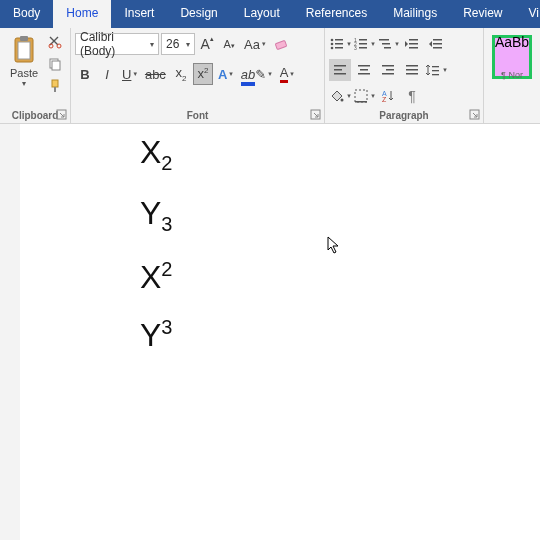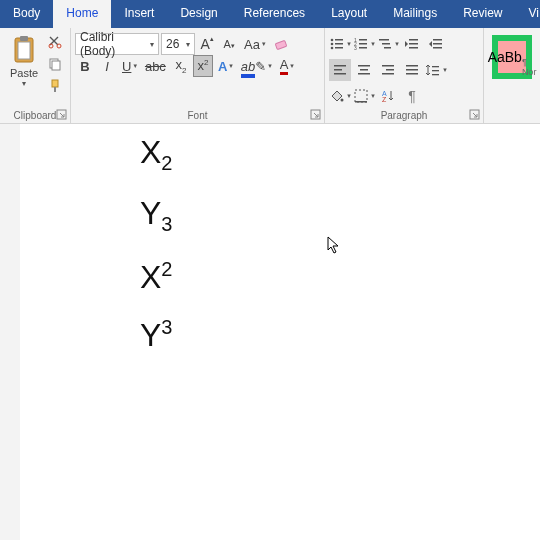--- a/index.html
+++ b/index.html
@@ -6,74 +6,74 @@
   body { width: 540px; height: 540px; background: #fff; overflow: hidden; position: relative; }
 
   
   .tabs { display: flex; background: #2b579a; height: 28px; color: #fff; font-size: 12px; }
   .tab { padding: 6px 13px; cursor: pointer; }
   .tab.active { background: #f3f3f3; color: #1d4ed8; }
 
   
   .ribbon { display: flex; background: #f3f3f3; border-bottom: 1px solid #d4d4d4; height: 96px; }
   .group { border-right: 1px solid #d4d4d4; display: flex; flex-direction: column; padding: 3px 4px 0 4px; position: relative; }
-  .group-label { font-size: 10px; color: #666; text-align: center; padding: 2px 0; position: absolute; bottom: 0; left: 0; right: 0; }
+  .group-label { font-size: 10px; color: #666; text-align: center; padding: 2px 0; position: absolute; bottom: 0; left: 0; right: 0; font-weight: bold; }
   .launcher { position: absolute; right: 3px; bottom: 3px; width: 11px; height: 11px; }
   .launcher svg { width: 11px; height: 11px; }
 
   
   .clip-body { display: flex; height: 78px; }
   .paste-stack { display: flex; flex-direction: column; align-items: center; width: 40px; padding-top: 4px; }
   .paste-icon { width: 26px; height: 30px; }
   .paste-label { font-size: 11px; color: #444; margin-top: 2px; }
   .paste-arrow { font-size: 8px; color: #555; }
   .clip-side { display: flex; flex-direction: column; gap: 4px; padding: 2px 2px; }
   .small-btn { width: 18px; height: 18px; display: flex; align-items: center; justify-content: center; }
 
   
-  .font-body { display: flex; flex-direction: column; gap: 0; height: 78px; padding-top: 2px; }
+  .font-body { display: flex; flex-direction: column; gap: 8px; height: 78px; padding-top: 2px; }
   .row { display: flex; align-items: center; gap: 2px; }
   .combo { background: #fff; border: 1px solid #c0c0c0; height: 22px; display: flex; align-items: center; padding: 0 4px; font-size: 12px; color: #333; }
   .combo .dd { margin-left: 4px; font-size: 8px; color: #555; }
   .font-name { width: 84px; justify-content: space-between;}
   .font-size { width: 34px; justify-content: space-between;}
   .ribbtn { height: 22px; min-width: 20px; padding: 0 3px; display: flex; align-items: center; justify-content: center; font-size: 13px; color: #444; position: relative; }
   .ribbtn.active { background: #c8c8c8; border: 1px solid #888; }
   .dd-caret { font-size: 7px; color: #555; margin-left: 2px; }
   .sub-mark, .sup-mark { font-size: 8px; position: relative; }
 
   
   .para-body { display: flex; flex-direction: column; gap: 4px; height: 78px; padding-top:2px; width: 150px;}
   .pbtn { width: 22px; height: 22px; display: flex; align-items: center; justify-content: center; }
 
   
   .styles-body { display:flex; flex-direction:column; padding:4px; }
-  .style-prev { background:#fca5a5; border:6px solid #22c55e; width:40px; height:44px; display:flex; flex-direction:row; align-items:center; justify-content:center; font-size:14px; }
+  .style-prev { background:#f0abfc; border:3px solid #22c55e; width:40px; height:44px; display:flex; flex-direction:column; align-items:center; justify-content:center; font-size:14px; }
 
   
   .workspace { display: flex; height: calc(540px - 124px); background: #fff; }
   .ruler-space { width: 20px; background: #f3f3f3; }
   .page-wrap { flex: 1; background: #fff; position: relative; padding: 12px 0 0 120px; }
   .doc-line { font-family: Calibri, Arial, sans-serif; font-size: 32px; color: #111; line-height: 1; margin-bottom: 24px; }
   .doc-line sub { font-size: 20px; vertical-align: sub; }
   .doc-line sup { font-size: 20px; vertical-align: super; }
   .cursor-arrow { position: absolute; left: 307px; top: 112px; }
 
   svg { display: block; }
 </style>
 </head>
 <body>
 
 <div class="tabs">
   <div class="tab">Body</div>
   <div class="tab active">Home</div>
   <div class="tab">Insert</div>
   <div class="tab">Design</div>
+  <div class="tab">Layout</div>
   <div class="tab">References</div>
-  <div class="tab">Layout</div>
   <div class="tab">Mailings</div>
   <div class="tab">Review</div>
   <div class="tab">Vi</div>
 </div>
 
 <div class="ribbon">
 
   <div class="group" style="width:72px">
     <div class="clip-body">
       <div class="paste-stack">

